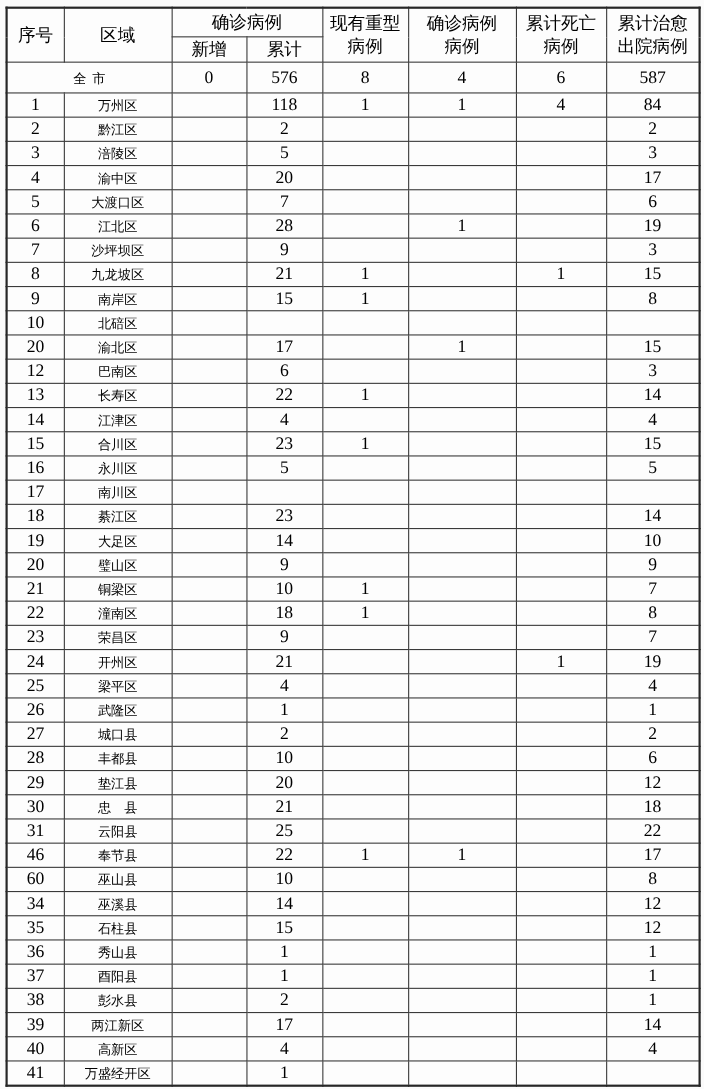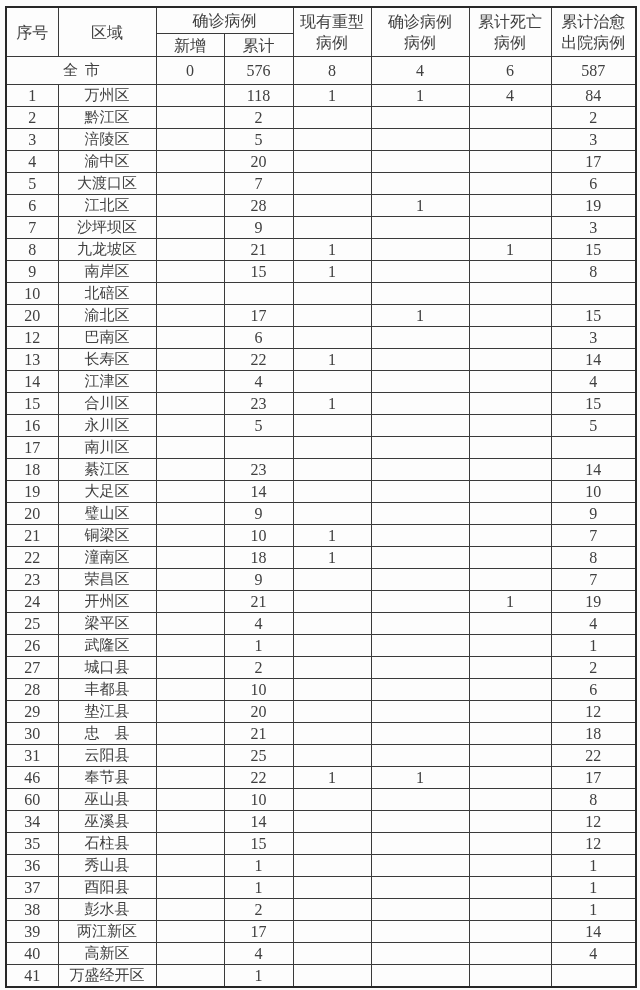--- a/index.html
+++ b/index.html
@@ -8,21 +8,21 @@
     background: #fbfbfb;
     width: 640px;
     height: 990px;
     overflow: hidden;
   }
   .page {
     position: relative;
     width: 516px;
     height: 990px;
     font-family: "Liberation Serif", "DejaVu Serif", serif;
-    color: #404040;
+    color: #000000;
   }
   table.stats {
     position: absolute;
     left: 5px;
     top: 6px;
     width: 630px;
     border-collapse: collapse;
     table-layout: fixed;
     background: #fdfdfd;
     border: 2px solid #272727;
@@ -50,21 +50,21 @@
     font-size: 16px;
     line-height: 1;
   }
   
   tbody td {
     height: 21px;
     font-size: 16px;
     line-height: 1;
   }
   td.region, tr.total-row td.region {
-    font-size: 15px;
+    font-size: 12px;
   }
   .spread {
     letter-spacing: 0.45em;
     text-indent: 0.45em;
   }
 </style>
 </head>
 <body>
 
 <div class="page">

